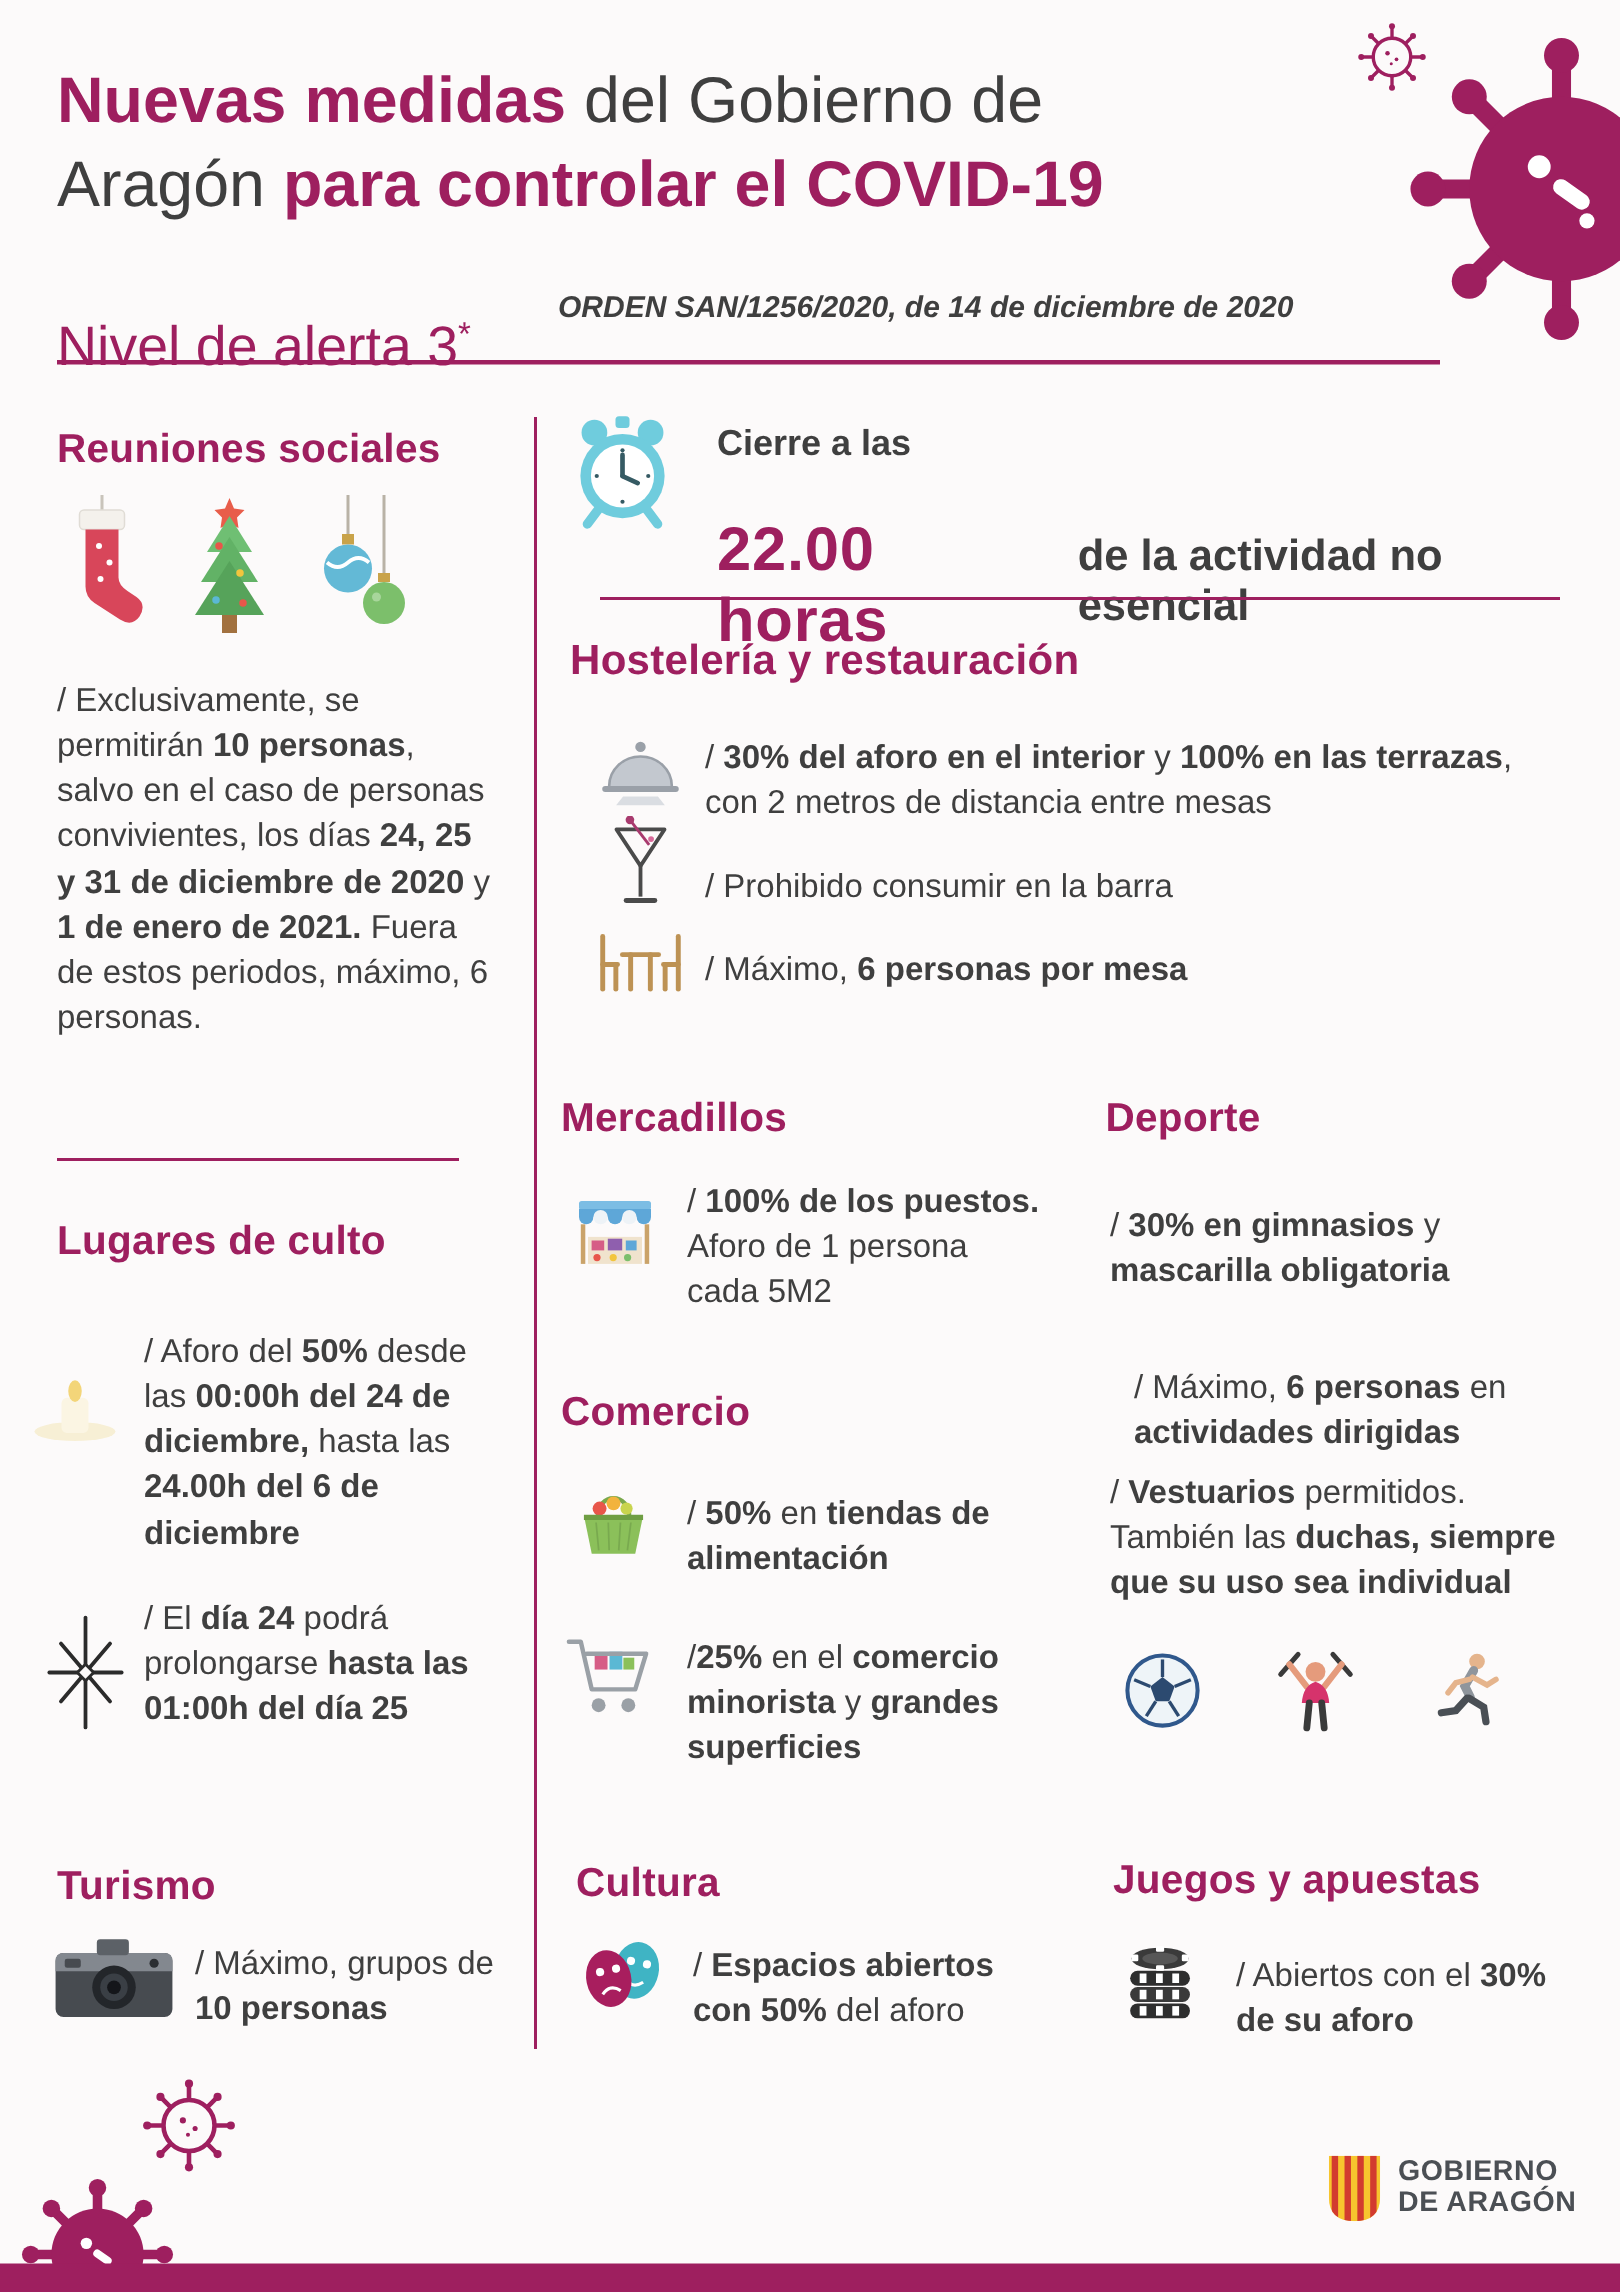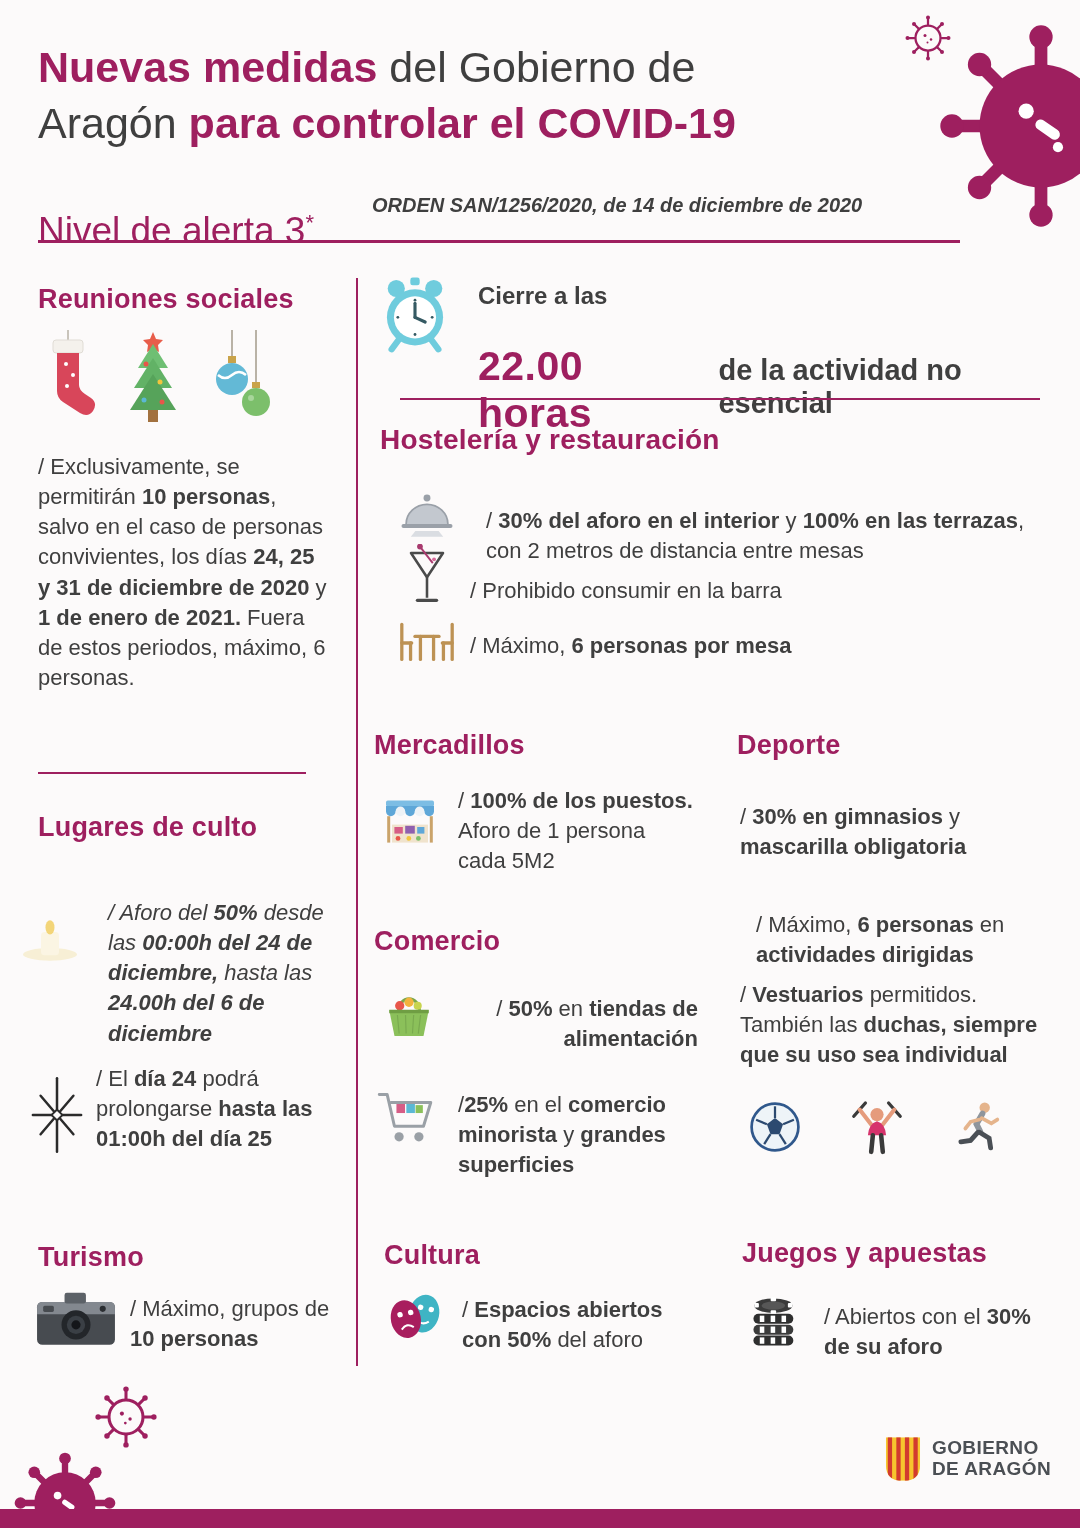--- a/index.html
+++ b/index.html
@@ -193,21 +193,21 @@
 
   <h2 class="abs heading" style="left:38px; top:812px;">Lugares de culto</h2>
 
   <span class="abs icon" style="left:14px; top:916px; width:72px; height:48px; opacity:0.75;">
     <svg viewBox="0 0 80 50">
       <ellipse cx="40" cy="41" rx="30" ry="7" fill="#f6ecc9"></ellipse>
       <rect x="30" y="16" width="20" height="26" rx="4" fill="#fbf4dc"></rect>
       <ellipse cx="40" cy="11" rx="5" ry="8" fill="#f0c94f"></ellipse>
     </svg>
   </span>
-  <p class="abs body-text" style="left:96px; top:886px; width:245px; margin:12px;font-style:italic;"><span>/ Aforo del </span><span class="seg-b">50%</span><span>  desde las </span><span class="seg-b">00:00h del 24 de diciembre,</span><span> hasta las </span><span class="seg-b">24.00h del 6 de diciembre</span></p>
+  <p class="abs body-text" style="left:96px; top:886px; width:245px; margin:0;"><span>/ Aforo del </span><span class="seg-b">50%</span><span>  desde las </span><span class="seg-b">00:00h del 24 de diciembre,</span><span> hasta las </span><span class="seg-b">24.00h del 6 de diciembre</span></p>
 
   <span class="abs icon" style="left:30px; top:1076px; width:54px; height:78px;">
     <svg viewBox="0 0 56 80">
       <g stroke="#2b2b2b" stroke-width="2.6" stroke-linecap="round">
         <line x1="28" y1="2" x2="28" y2="78"></line>
         <line x1="3" y1="40" x2="53" y2="40"></line>
         <line x1="11" y1="20" x2="45" y2="60"></line>
         <line x1="45" y1="20" x2="11" y2="60"></line>
       </g>
       <rect x="24" y="36" width="8" height="8" transform="rotate(45 28 40)" fill="#fcfafa" stroke="#2b2b2b" stroke-width="2"></rect>
@@ -268,21 +268,21 @@
 
   <span class="abs icon" style="left:398px; top:488px; width:58px; height:50px;">
     <svg viewBox="0 0 100 86">
       <circle cx="50" cy="17" r="6" fill="#9aa0a8"></circle>
       <path d="M14 62 a36 34 0 0 1 72 0 Z" fill="#c3c8cf"></path>
       <path d="M14 62 a36 34 0 0 1 72 0" fill="none" stroke="#9aa0a8" stroke-width="3"></path>
       <rect x="6" y="62" width="88" height="7" rx="3.5" fill="#9aa0a8"></rect>
       <path d="M30 74 h40 l8 10 H22 Z" fill="#dadde2"></path>
     </svg>
   </span>
-  <p class="abs body-text" style="left:470px; top:490px; width:578px; margin:16px;"><span>/ </span><span class="seg-b">30% del aforo en el interior</span><span> y </span><span class="seg-b">100% en las terrazas</span><span>, con 2 metros de distancia entre mesas</span></p>
+  <p class="abs body-text" style="left:470px; top:490px; width:578px; margin:0;"><span>/ </span><span class="seg-b">30% del aforo en el interior</span><span> y </span><span class="seg-b">100% en las terrazas</span><span>, con 2 metros de distancia entre mesas</span></p>
 
   <span class="abs icon" style="left:404px; top:544px; width:46px; height:64px;">
     <svg viewBox="0 0 70 100">
       <path d="M10 14 H60 L35 52 Z" fill="none" stroke="#4a4a4a" stroke-width="4" stroke-linejoin="round"></path>
       <line x1="35" y1="52" x2="35" y2="84" stroke="#4a4a4a" stroke-width="4"></line>
       <line x1="20" y1="88" x2="50" y2="88" stroke="#4a4a4a" stroke-width="5" stroke-linecap="round"></line>
       <line x1="24" y1="4" x2="44" y2="30" stroke="#a83a6e" stroke-width="3"></line>
       <circle cx="24" cy="4" r="4.5" fill="#a83a6e"></circle>
       <circle cx="46" cy="24" r="3" fill="#d86a9a"></circle>
     </svg>
@@ -343,21 +343,21 @@
       <path d="M16 42 h68 l-9 44 H25 Z" fill="#8bc05a"></path>
       <line x1="16" y1="44" x2="84" y2="44" stroke="#6f9e43" stroke-width="6"></line>
       <g stroke="#79a94f" stroke-width="2">
         <line x1="30" y1="50" x2="33" y2="82"></line>
         <line x1="44" y1="50" x2="45" y2="82"></line>
         <line x1="58" y1="50" x2="56" y2="82"></line>
         <line x1="70" y1="50" x2="66" y2="82"></line>
       </g>
     </svg>
   </span>
-  <p class="abs body-text" style="left:458px; top:994px; width:240px; margin:0;text-align:right;"><span>/ </span><span class="seg-b">50%</span><span> en </span><span class="seg-b">tiendas de alimentación</span></p>
+  <p class="abs body-text" style="left:458px; top:994px; width:240px; margin:0;"><span>/ </span><span class="seg-b">50%</span><span> en </span><span class="seg-b">tiendas de alimentación</span></p>
 
   <span class="abs icon" style="left:374px; top:1084px; width:66px; height:66px;">
     <svg viewBox="0 0 100 100">
       <rect x="34" y="30" width="13" height="14" fill="#d65d86"></rect>
       <rect x="49" y="26" width="13" height="18" fill="#5bb8d4"></rect>
       <rect x="63" y="32" width="11" height="12" fill="#8bc05a"></rect>
       <path d="M8 16 h12 l11 48 h44 l11 -36 H26" fill="none" stroke="#9aa0a6" stroke-width="4.5" stroke-linecap="round" stroke-linejoin="round"></path>
       <circle cx="38" cy="80" r="7" fill="#9aa0a6"></circle>
       <circle cx="68" cy="80" r="7" fill="#9aa0a6"></circle>
     </svg>

